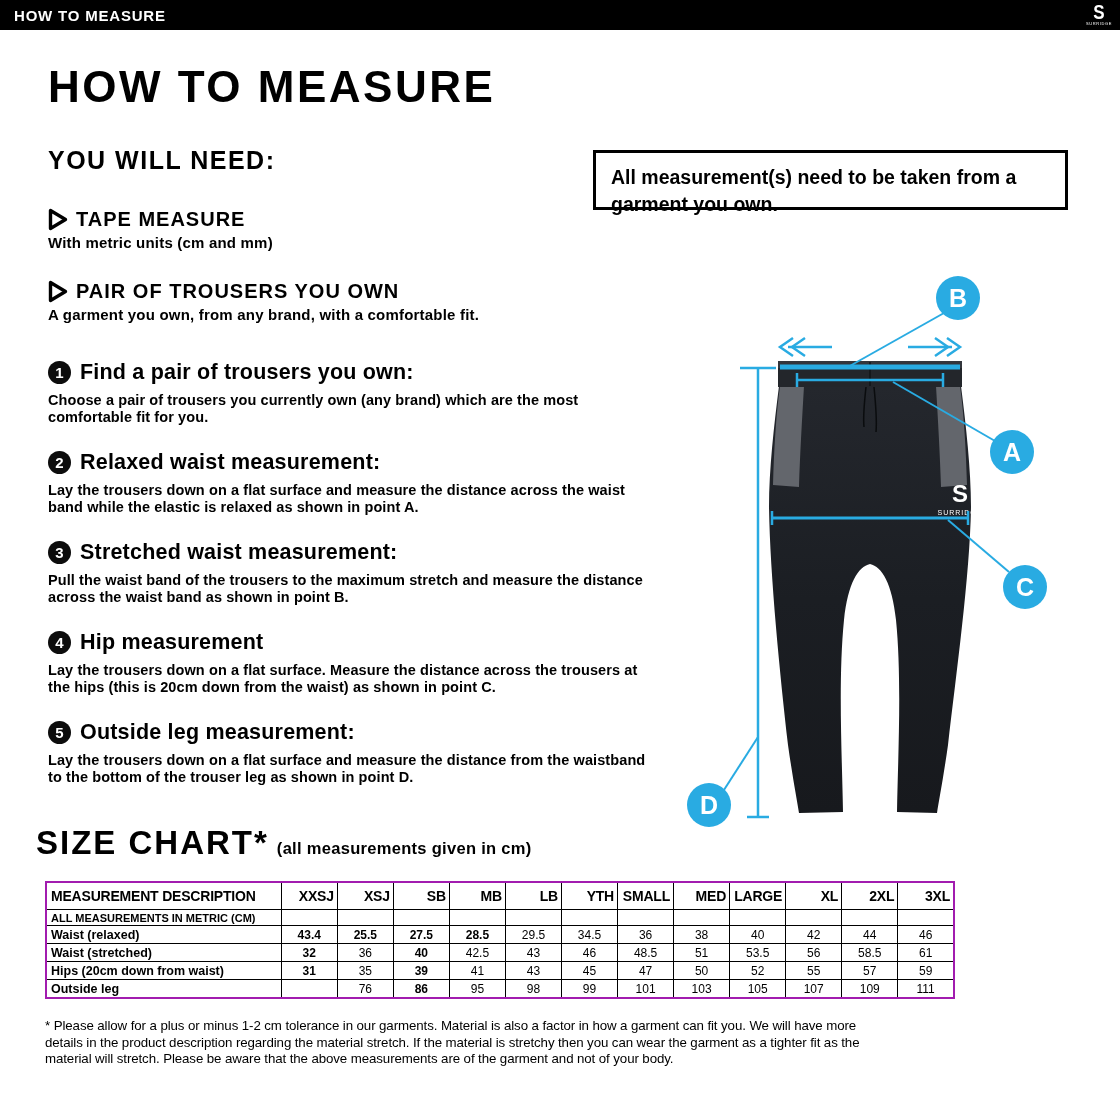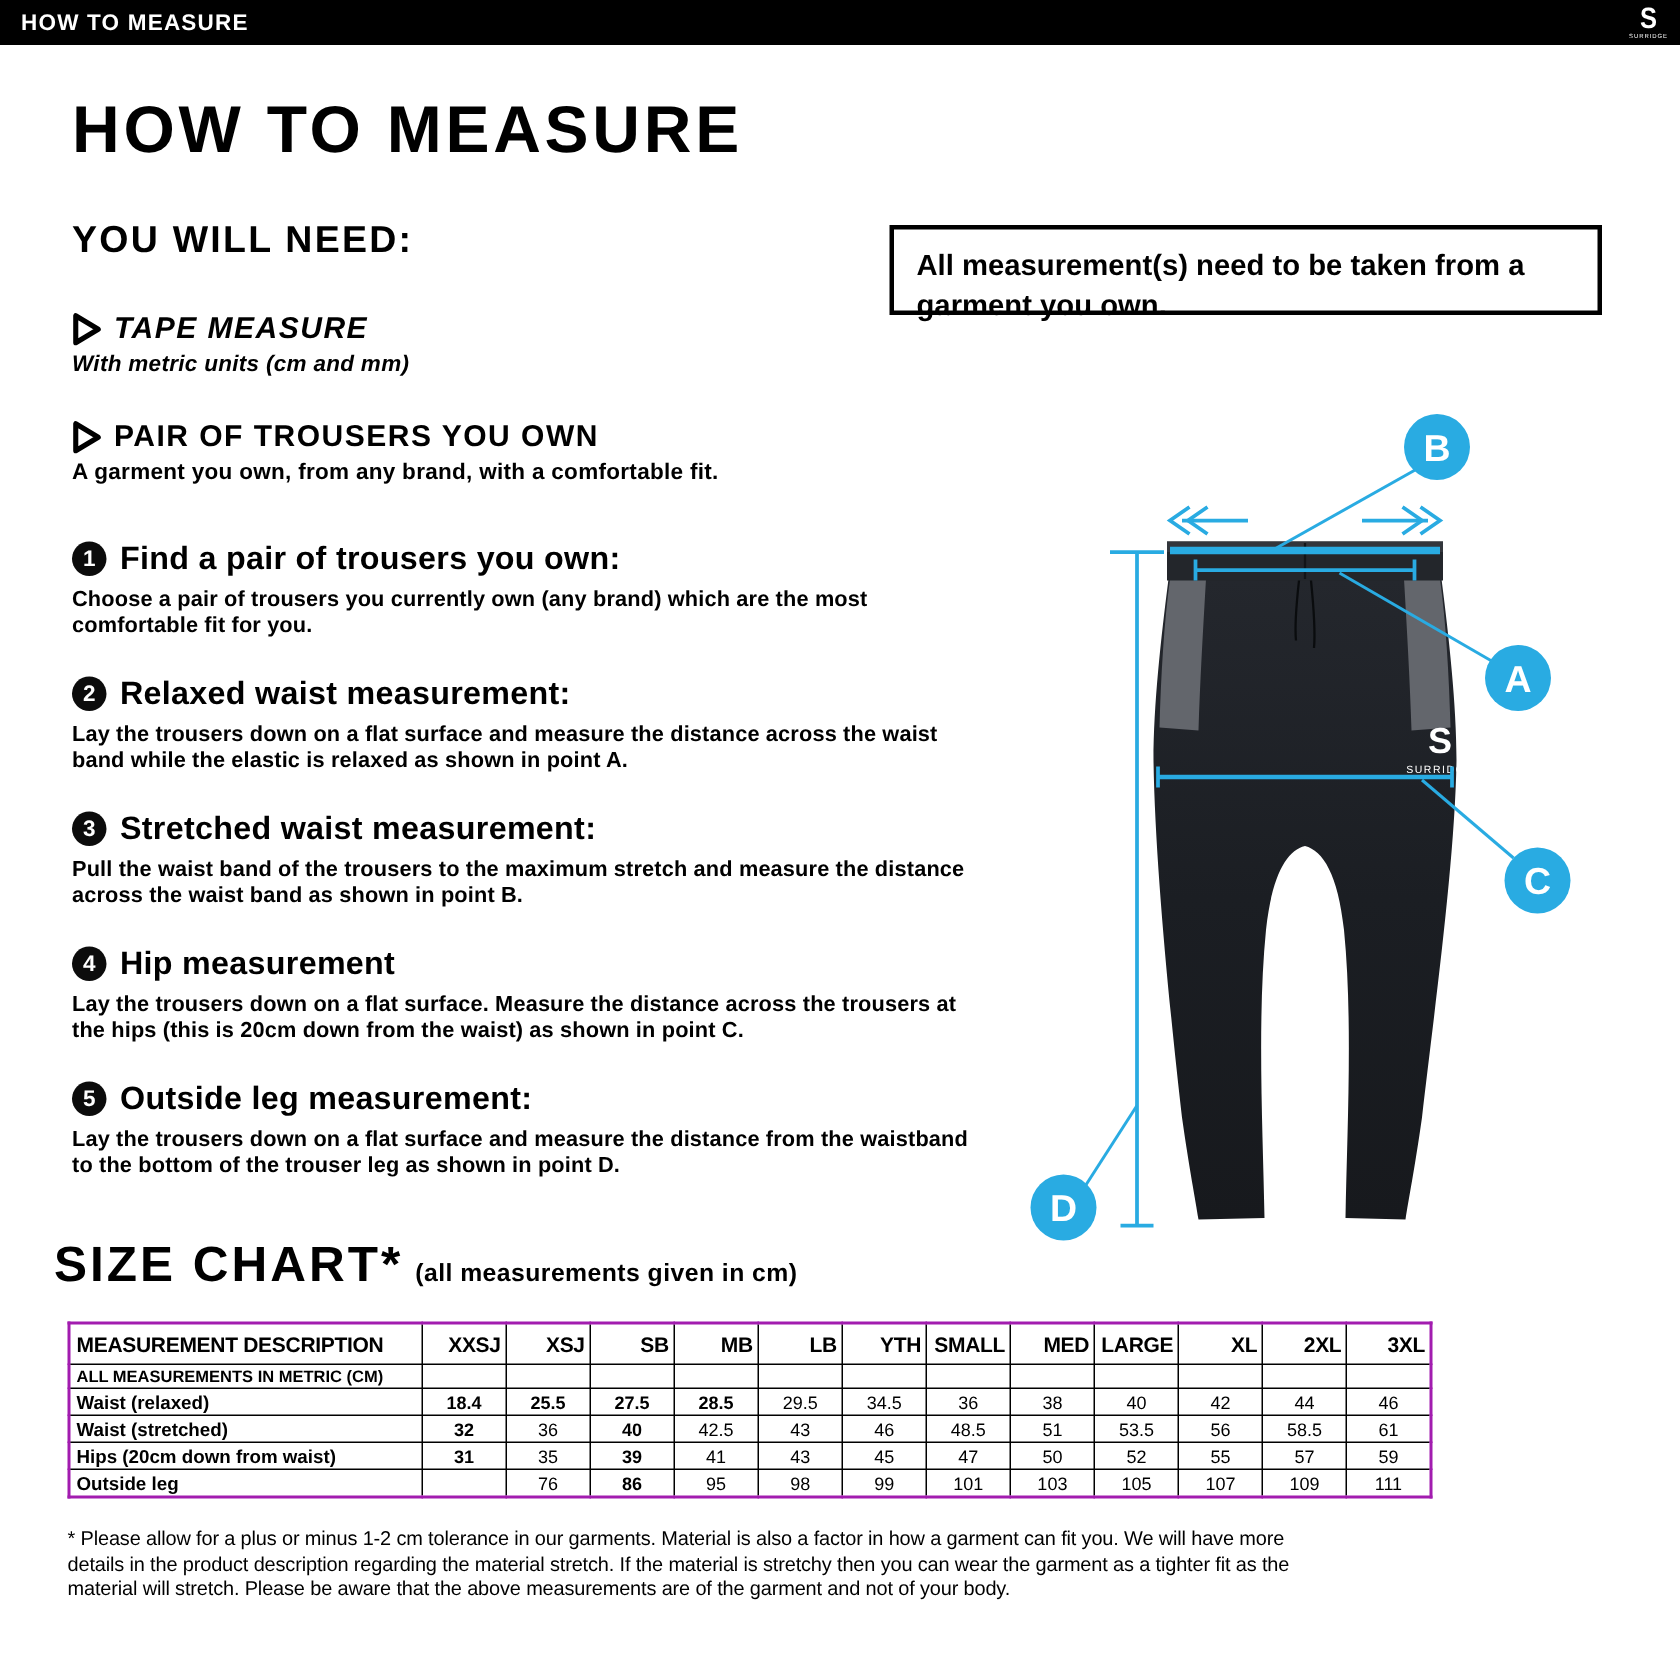--- a/index.html
+++ b/index.html
@@ -13,21 +13,21 @@
   .topbar-title{color:#fff;font-weight:bold;font-size:15px;letter-spacing:.8px;}
   .brand-logo{color:#fff;text-align:center;line-height:1;padding-right:2px;}
   .brand-logo .s{display:block;font-size:17px;font-weight:800;transform:scaleY(1.15);}
   .brand-logo .word{display:block;font-size:4px;letter-spacing:.6px;margin-top:1px;}
 
   .h1{position:absolute;left:48px;top:62px;font-size:44px;font-weight:800;letter-spacing:2.5px;}
 
   .ywn{position:absolute;left:48px;top:146px;font-size:25px;font-weight:800;letter-spacing:1.5px;}
 
   .need-item{position:absolute;left:48px;width:560px;}
-  .need-item.i0{top:208px;font-style:italic;} .need-item.i1{top:280px;}
+  .need-item.i0{top:208px;} .need-item.i1{top:280px;}
   .need-label{display:flex;align-items:center;gap:8px;font-size:20px;font-weight:800;letter-spacing:1px;}
   .need-desc{font-size:15px;font-weight:bold;margin-top:3px;letter-spacing:.2px;}
 
   .note-box{position:absolute;left:593px;top:150px;width:475px;height:60px;box-sizing:border-box;
             border:3px solid #000;padding:11px 15px;font-size:19.5px;font-weight:bold;line-height:1.4;}
 
   .step{position:absolute;left:48px;width:605px;}
   .step-head{display:flex;align-items:center;gap:9px;}
   .step-num{width:23px;height:23px;border-radius:50%;background:#0c0c0c;color:#fff;
             font-size:15px;font-weight:800;display:flex;align-items:center;justify-content:center;flex:0 0 23px;}
@@ -254,21 +254,21 @@
           <td></td>
           <td></td>
           <td></td>
           <td></td>
           <td></td>
           <td></td>
           <td></td>
         </tr>
         <tr class="data">
           <td class="lbl">Waist (relaxed)</td>
-          <td class="b">18.4</td>
+          <td class="b">43.4</td>
           <td class="b">25.5</td>
           <td class="b">27.5</td>
           <td class="b">28.5</td>
           <td>29.5</td>
           <td>34.5</td>
           <td>36</td>
           <td>38</td>
           <td>40</td>
           <td>42</td>
           <td>44</td>

